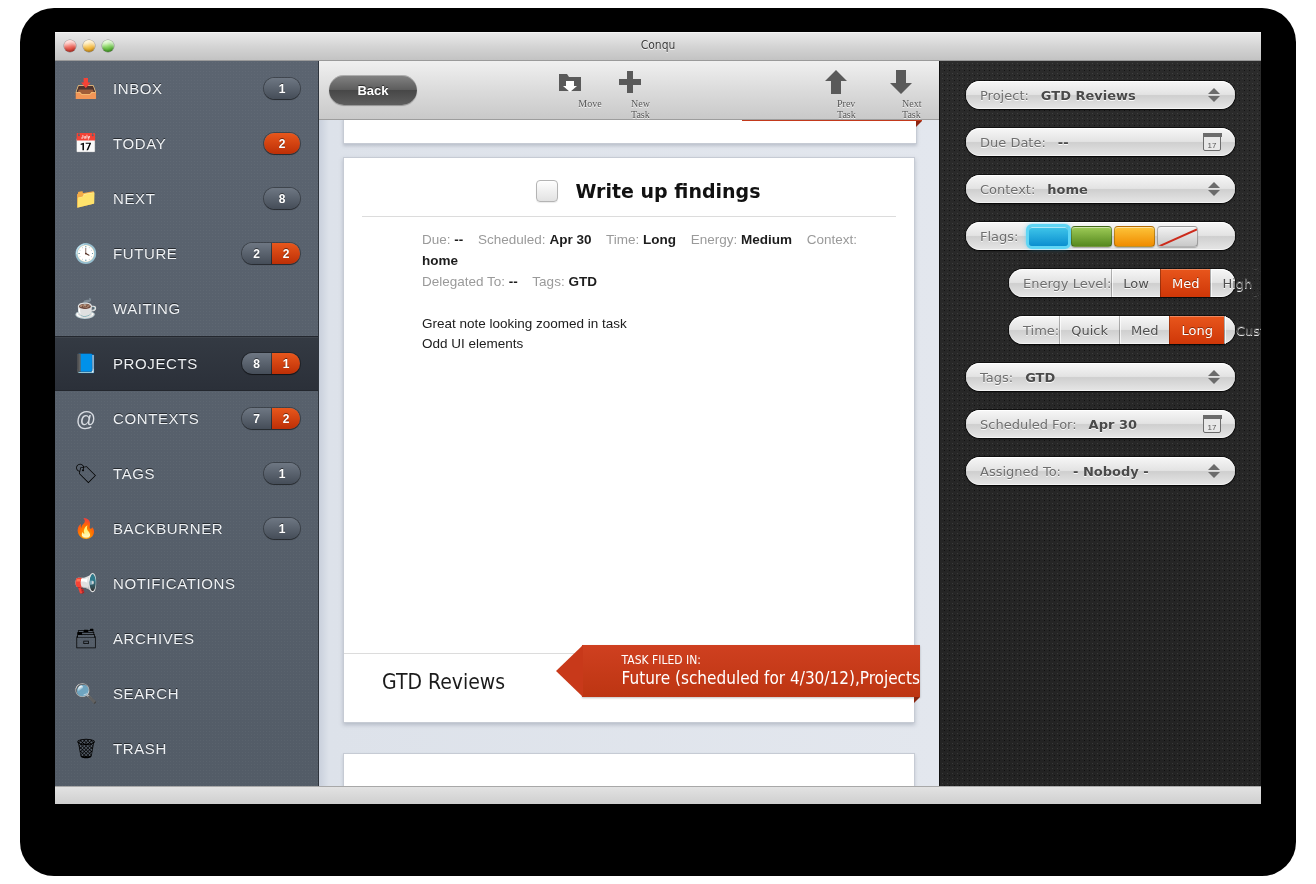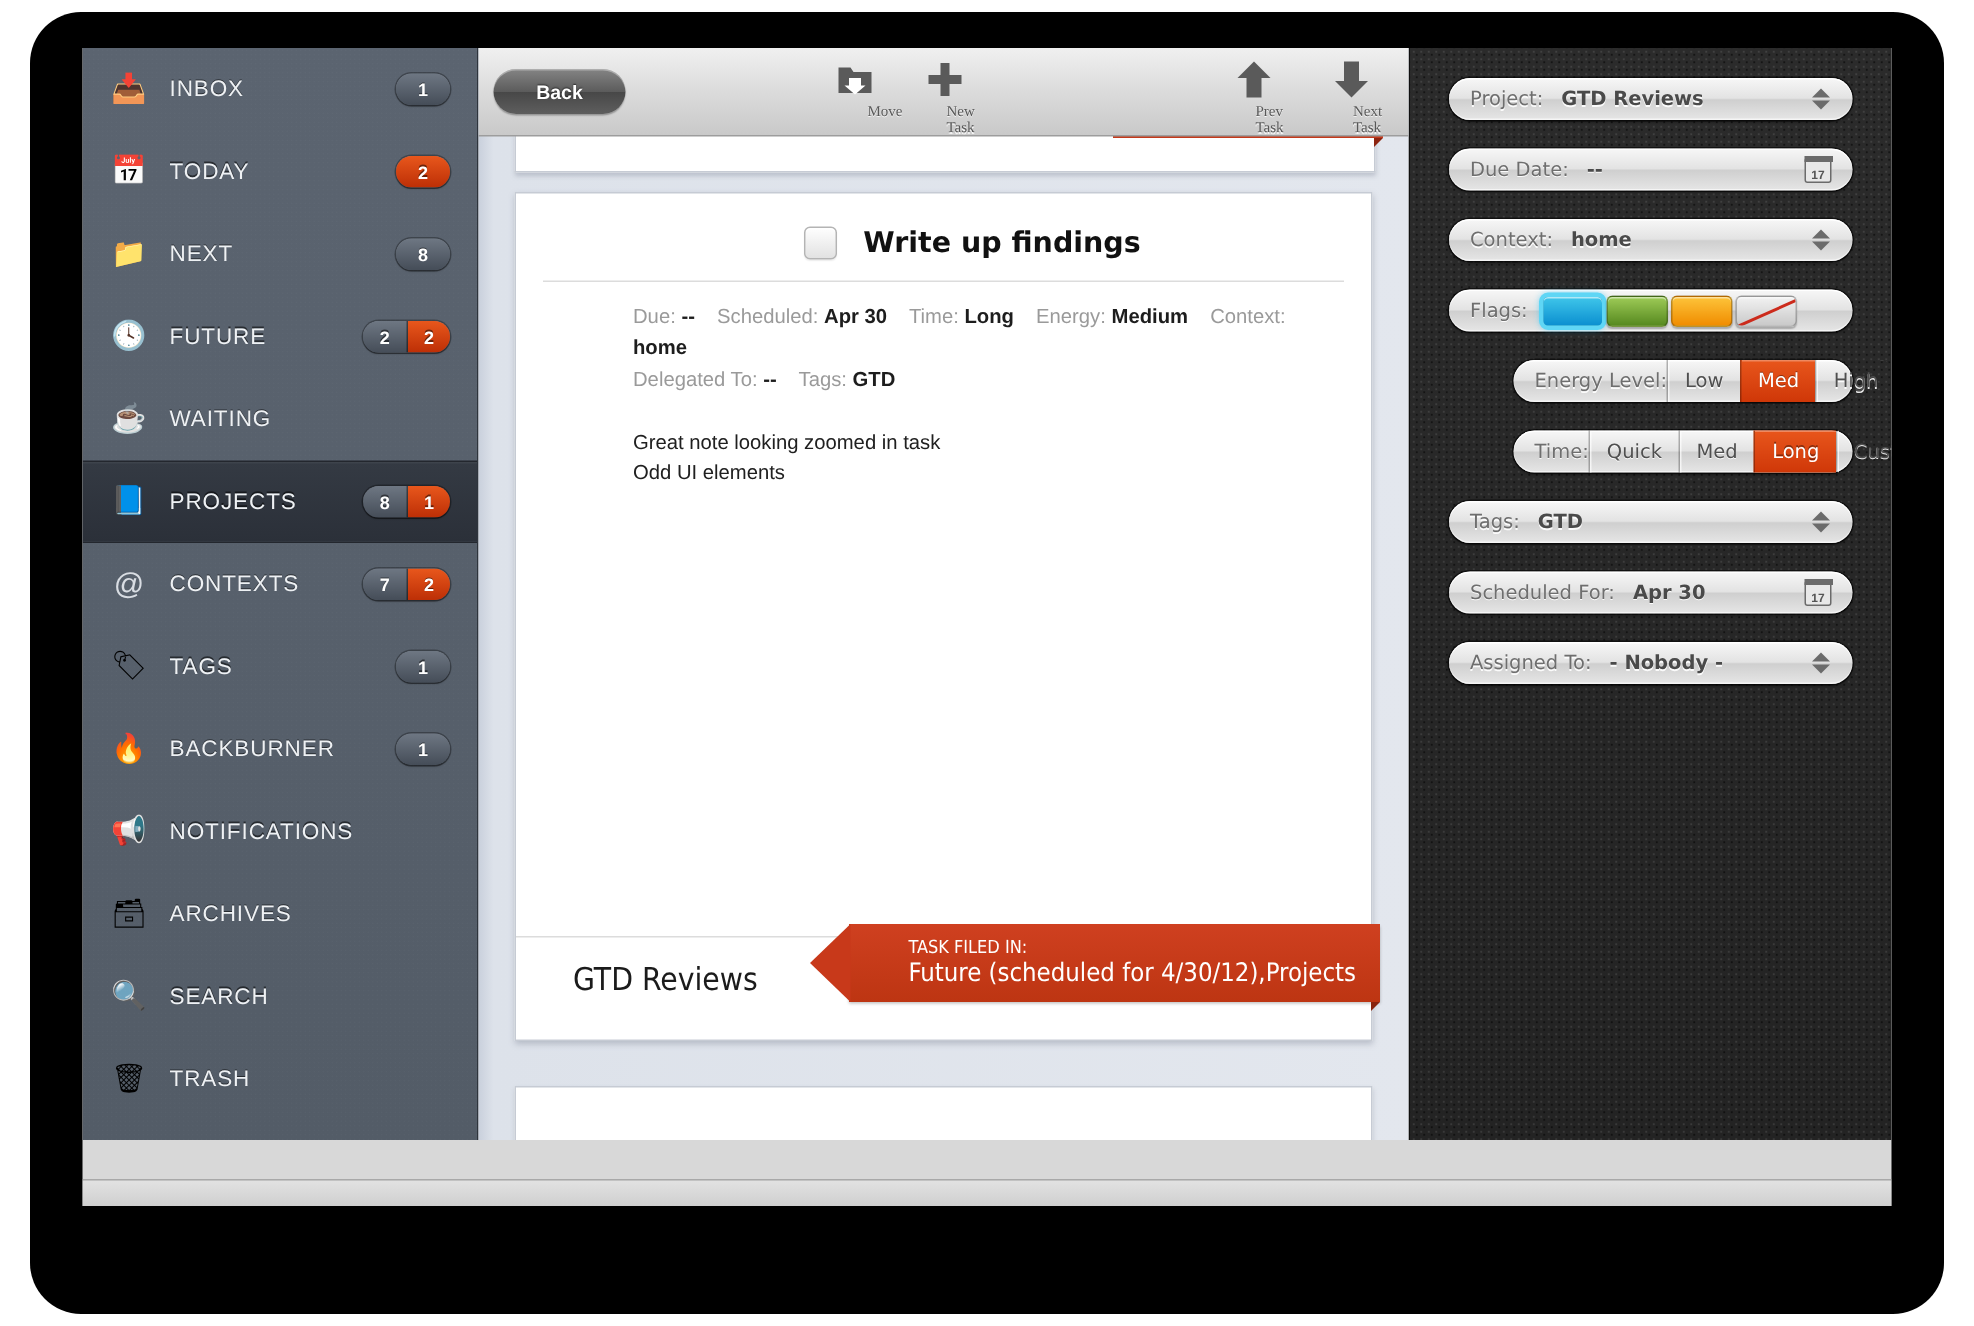--- a/index.html
+++ b/index.html
@@ -258,21 +258,21 @@
     border-top: 1px solid #dcdcdc;
   }
   .foot-project {
     position: absolute; left: 38px; top: 16px;
     font-size: 21px; color: #1b1b1b;
     font-family: "DejaVu Sans Condensed","Liberation Sans", sans-serif;
   }
   .filed-ribbon {
     position: absolute; right: -6px; top: -9px;
     height: 52px;
-    padding: 6px 16px 6px 40px;
+    padding: 6px 0 6px 40px;
     background: linear-gradient(to bottom, #cf4020 0%, #bd3512 100%);
     box-sizing: border-box;
     color: #fff;
     box-shadow: 0 1px 2px rgba(0,0,0,.25);
   }
   .filed-ribbon::before {
     content: "";
     position: absolute; left: -26px; top: 0;
     border-top: 26px solid transparent;
     border-bottom: 26px solid transparent;
@@ -362,21 +362,21 @@
   }
   .stepper .down {
     border-left: 6px solid transparent; border-right: 6px solid transparent;
     border-top: 6px solid #6b6b6b;
   }
   .cal-icon {
     width: 18px; height: 17px; margin-right: 8px; flex: 0 0 18px;
     border: 1.5px solid #6b6b6b; border-radius: 2px;
     position: relative; box-sizing: border-box;
     background: #e8e8e8;
-    font-size: 8px; color: #555; font-weight: bold;
+    font-size: 8px; color: #555; font-weight: normal;
     display: flex; align-items: flex-end; justify-content: center;
     line-height: 9px;
     cursor: pointer;
   }
   .cal-icon::before {
     content: ""; position: absolute; left: -1.5px; right: -1.5px; top: -1.5px;
     height: 4px; background: #6b6b6b;
   }
 
   
@@ -440,20 +440,28 @@
     border-top: 1px solid #a8a8a8;
   }
 </style>
 </head>
 <body>
 
 <div id="bezel"></div>
 
 <div id="window">
 
+  <div id="titlebar">
+    <div id="traffic">
+      <div class="light red"></div>
+      <div class="light yellow"></div>
+      <div class="light green"></div>
+    </div>
+    <div id="win-title">Conqu</div>
+  </div>
 
   <div id="body-row">
 
     <div id="sidebar">
 
       <div class="nav-item">
         <span class="nav-icon">📥</span>
         <span class="nav-label">INBOX</span>
         <span class="badge-wrap">
           <span class="badge-seg gray">1</span>

